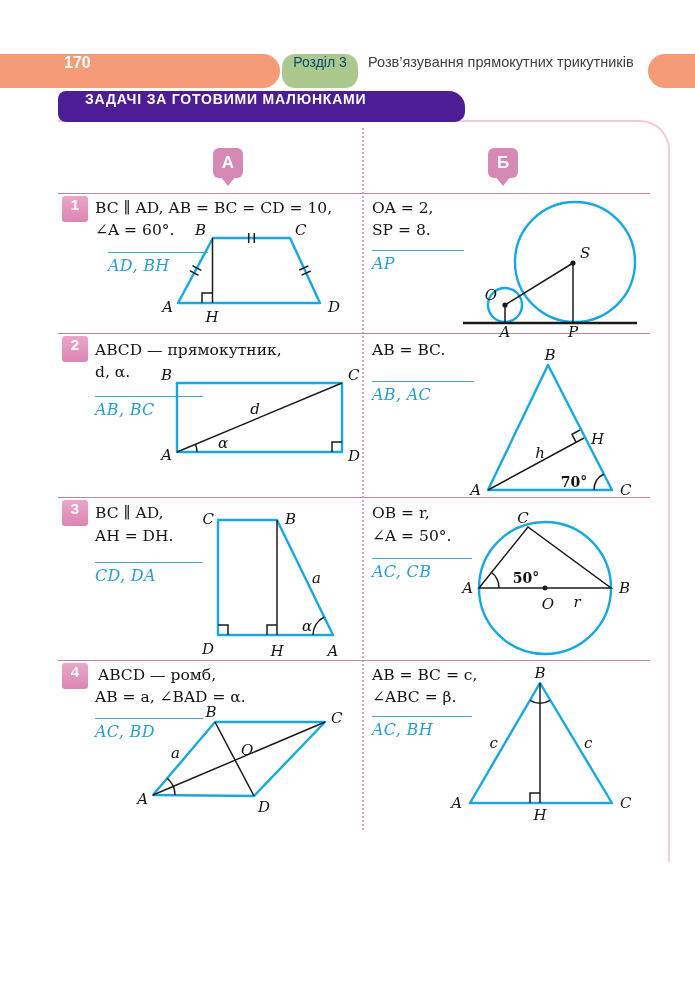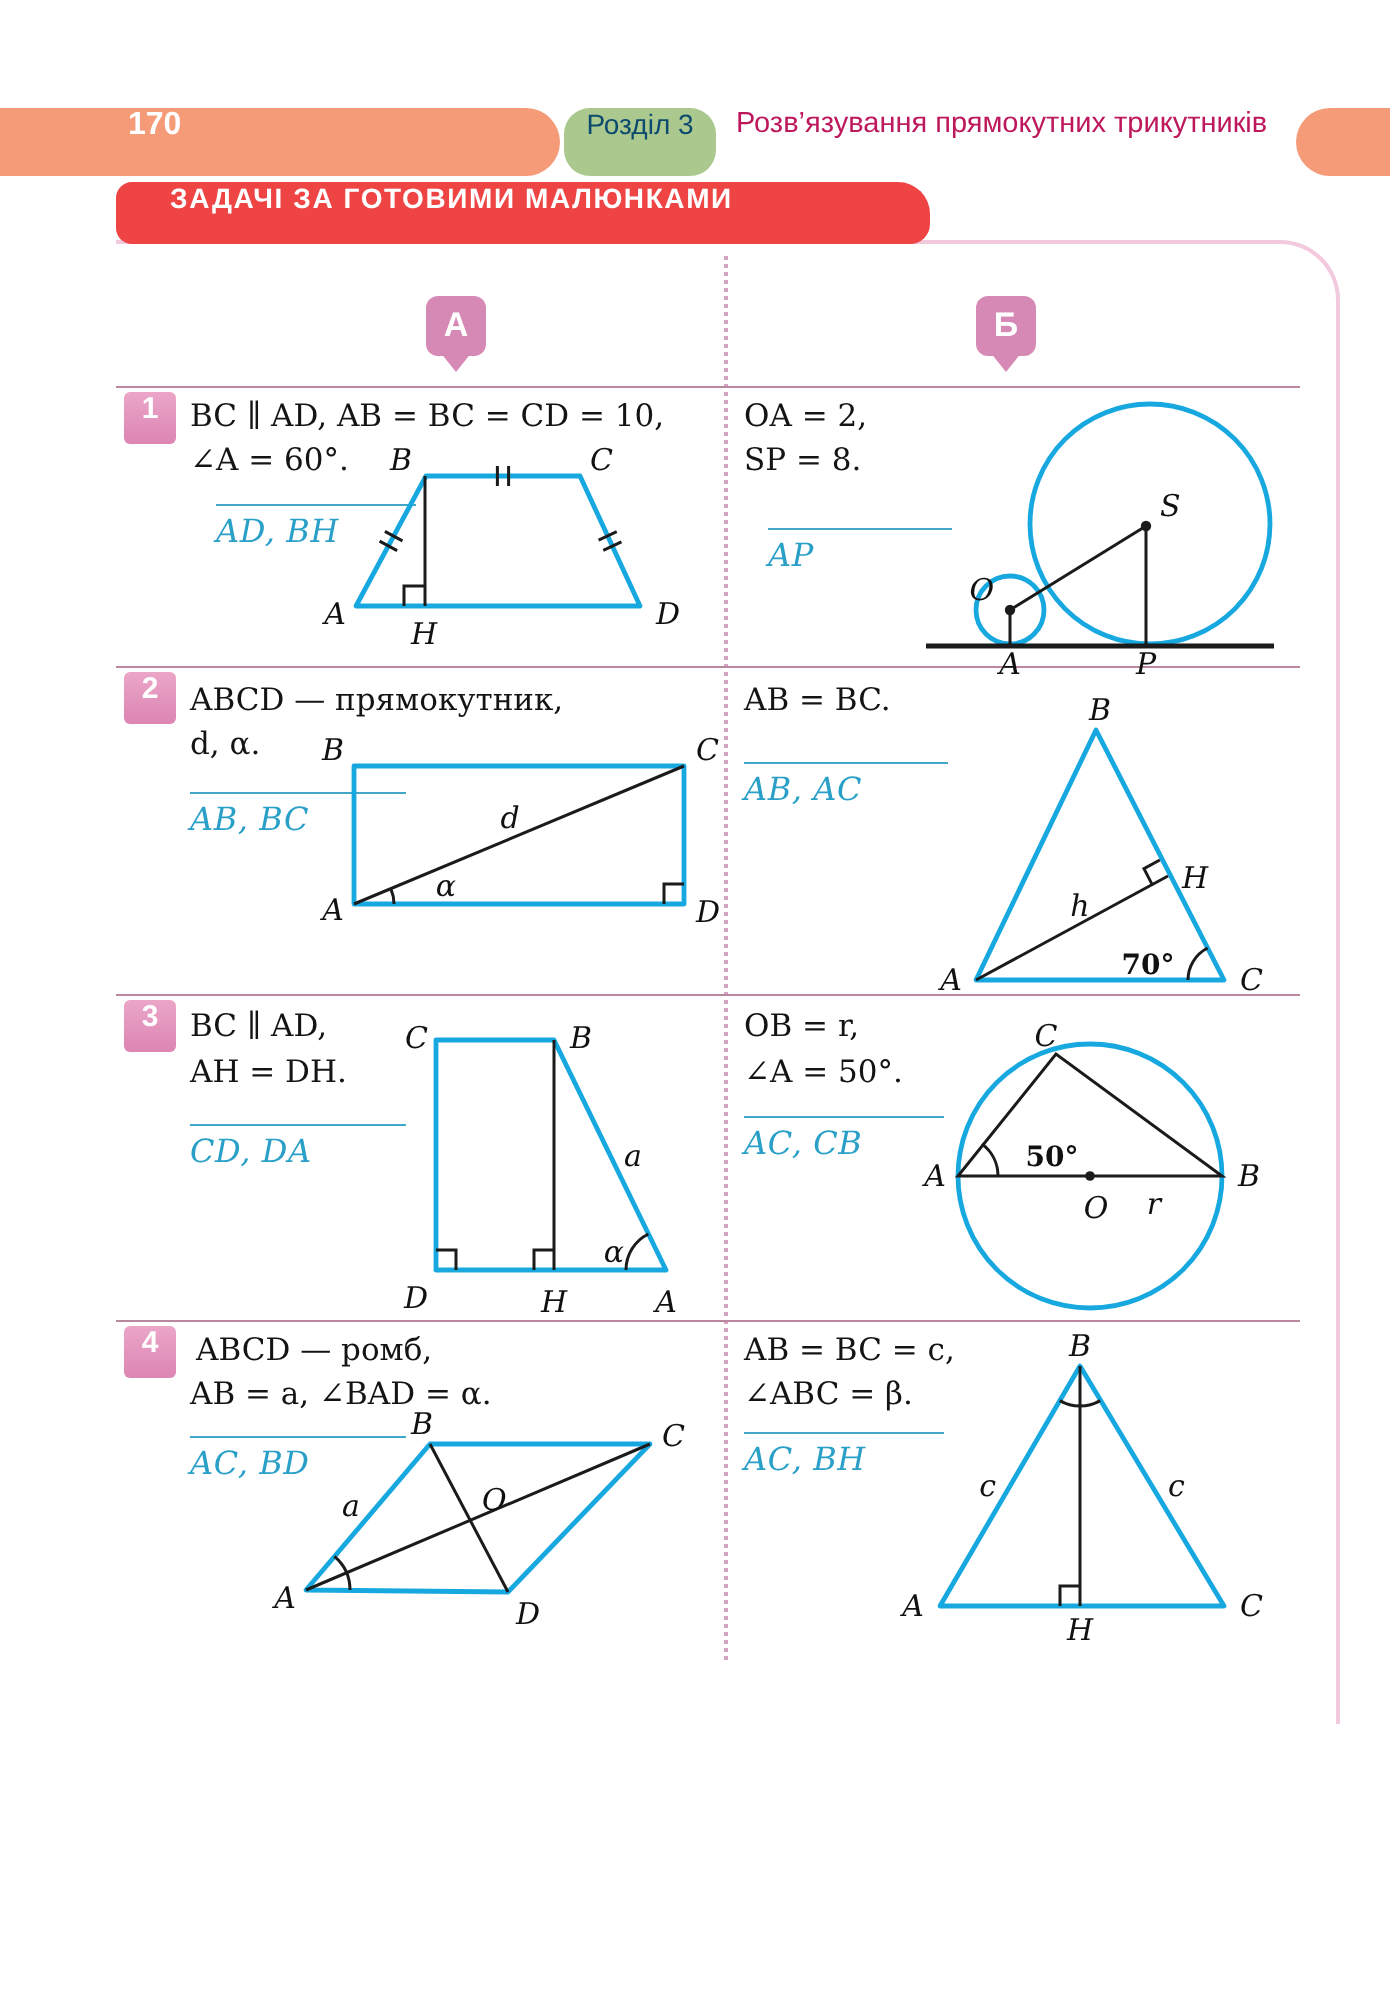--- a/index.html
+++ b/index.html
@@ -7,24 +7,24 @@
         font-family:"Liberation Sans",sans-serif;}
   
   .orange-bar{position:absolute;left:0;top:54px;width:280px;height:34px;background:#f59b78;
               border-radius:0 17px 17px 0;}
   .page-num{position:absolute;left:64px;top:54px;height:34px;line-height:34px;
             font:bold 16px "Liberation Sans",sans-serif;color:#fff;}
   .green-chip{position:absolute;left:282px;top:54px;width:76px;height:34px;background:#abc98f;
               border-radius:13px;text-align:center;line-height:34px;
               font:14px "Liberation Sans",sans-serif;color:#0c4a6e;}
   .chapter-title{position:absolute;left:368px;top:54px;height:34px;line-height:34px;
-                 font:14.5px "Liberation Sans",sans-serif;color:#be185d;white-space:nowrap;text-align:right;}
+                 font:14.5px "Liberation Sans",sans-serif;color:#404040;white-space:nowrap;text-align:right;}
   .orange-tab-right{position:absolute;left:648px;top:54px;width:47px;height:34px;background:#f59b78;
                     border-radius:17px 0 0 17px;}
-  .banner{position:absolute;left:58px;top:91px;width:407px;height:31px;background:#ef4444;
+  .banner{position:absolute;left:58px;top:91px;width:407px;height:31px;background:#4c1d95;
           border-radius:8px 16px 10px 8px;line-height:31px;padding-left:27px;box-sizing:border-box;
           font:bold 14px "Liberation Sans",sans-serif;color:#fff;letter-spacing:.8px;z-index:3;}
   .frame{position:absolute;left:58px;top:120px;width:610px;height:740px;
          border-top:2px solid #f2c9dd;border-right:2px solid #f2c9dd;
          border-top-right-radius:30px;z-index:1;}
   .coltab{position:absolute;width:30px;height:30px;background:#d689b4;border-radius:6px;
           color:#fff;font:bold 17px "Liberation Sans",sans-serif;text-align:center;line-height:30px;z-index:2;}
   .coltab::after{content:"";position:absolute;top:28px;left:50%;transform:translateX(-50%);
           border:8px solid transparent;border-top:10px solid #d689b4;border-bottom:none;}
   .rowline{position:absolute;left:58px;width:592px;height:0;border-top:1px solid #b9889f;}
@@ -91,21 +91,21 @@
       </g>
     <text class="flabel" x="48" y="17" text-anchor="end">B</text>
     <text class="flabel" x="137" y="17">C</text>
     <text class="flabel" x="15" y="94" text-anchor="end">A</text>
     <text class="flabel" x="170" y="94">D</text>
     <text class="flabel" x="54" y="104" text-anchor="middle">H</text>
   </svg>
 
   <div class="given m" style="left:372px;top:199px;"><span class="m">OA = 2,</span><span class="t"></span></div>
   <div class="given m" style="left:372px;top:221px;">SP = 8.</div>
-  <div class="find" style="left:372px;top:264px;margin-left:12px;">
+  <div class="find" style="left:372px;top:250px;">
     <div class="find-line" style="width:92px;"></div>
     <span class="find-text">AP</span>
   </div>
   <svg class="fig" style="left:455px;top:195px;" width="205" height="145" viewBox="0 0 205 145">
     <circle class="cy" cx="50" cy="110" r="17"></circle>
     <circle class="cy" cx="120" cy="67" r="60"></circle>
     <path class="bk" d="M50,110 L118,68 M50,110 V128 M118,68 V128"></path>
     <path class="bkt" d="M8,128 H182"></path>
     <circle class="dot" cx="50" cy="110" r="2.6"></circle>
     <circle class="dot" cx="118" cy="68" r="2.6"></circle>

